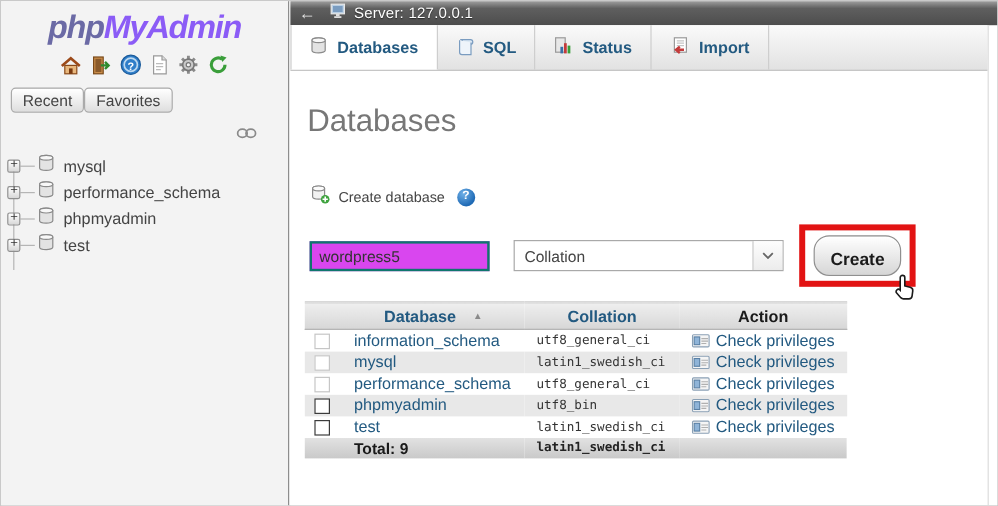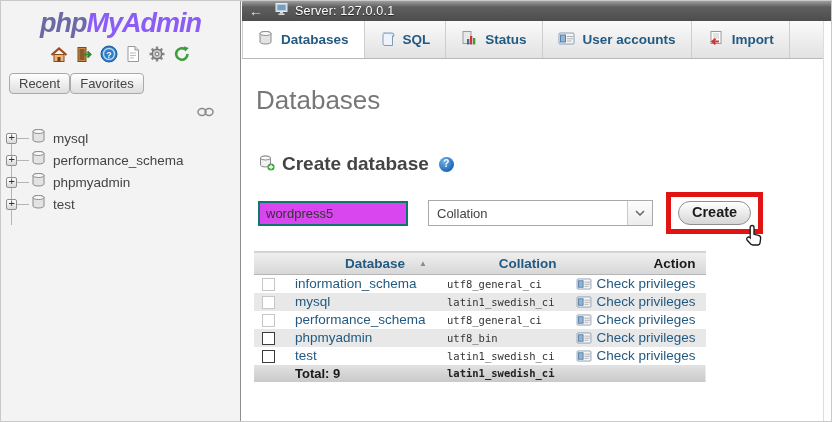--- a/index.html
+++ b/index.html
@@ -46,45 +46,45 @@
     display:flex; margin-right:8px; }
   .tab { display:flex; align-items:center; gap:8px; padding:0 15px; border-right:1px solid #cecece;
     font-size:13.5px; font-weight:bold; color:#235a81; }
   .tab.active { background:#fff; border-left:1px solid #cecece; }
   .tab svg { flex:none; }
 
   .content { padding-left:12px; }
   .page-title { font-size:26px; font-weight:normal; color:#777; margin:26px 0 0 2px; }
 
   .create-row { display:flex; align-items:center; gap:7px; margin:37px 0 0 4px; }
-  .create-label { font-size:19px; font-weight:bold; color:#444; }
+  .create-label { font-size:12px; font-weight:normal; color:#444; }
   .help-badge { width:15px; height:15px; border-radius:50%; margin-left:3px;
     background:radial-gradient(circle at 35% 30%, #6fb0e8, #1f6ab5 70%); position:relative; }
   .help-badge::before { content:"?"; position:absolute; left:4.5px; top:1px; color:#fff; font-size:10px; font-weight:bold; }
 
   .form-row { display:flex; align-items:center; margin:15px 0 0 4px; height:46px; }
   .db-input { width:150px; height:25px; border:2px solid #0f766e; padding:0 6px; font-size:13px;
     color:#333; font-family:"Liberation Sans", sans-serif; background:#d946ef; }
   .collation-select { margin-left:20px; width:225px; height:26px; border:1px solid #a9a9a9; background:#fff;
     display:flex; align-items:center; }
   .collation-text { flex:1; font-size:13px; color:#444; padding-left:8px; }
   .chevron-box { width:25px; height:100%; border-left:1px solid #c9c9c9;
     background:linear-gradient(#fdfdfd,#ececec); display:flex; align-items:center; justify-content:center; }
   .highlight-box { margin-left:13px; border:5px solid #e21313; padding:4px 7px; position:relative; background:transparent; }
   .create-btn { border:1px solid #8f8f8f; border-radius:13px; background:linear-gradient(#fff,#d6d6d6);
-    padding:2px 13px 4px; font-size:14.5px; font-weight:bold; color:#1a1a1a;
+    padding:12px 13px 4px; font-size:14.5px; font-weight:bold; color:#1a1a1a;
     font-family:"Liberation Sans", sans-serif; box-shadow:inset 0 1px 0 #fff; }
   .cursor-icon { position:absolute; right:-8px; bottom:-24px; z-index:5; }
 
   
   table { border-collapse:collapse; margin-top:15px; font-size:13.5px; }
   th, td { padding:0 10px; }
   thead tr { background:linear-gradient(#efefef,#d7d7d7); height:23px;
     border-top:1px solid #cfcfcf; border-bottom:1px solid #b5b5b5; }
-  th { text-align:right; font-weight:bold;margin-top:41px; }
+  th { text-align:center; font-weight:bold;margin-top:41px; }
   th.h-link { color:#235a81; }
   th.h-action { color:#1a1a1a; }
   .sort-icon { font-size:8px; color:#8a8a8a; margin-left:14px; vertical-align:2px; }
   tbody tr { height:18px; }
   tbody tr.alt { background:#e8e8e8; }
   td.cb-cell { width:28px; padding-left:8px; }
   .cbox { display:inline-block; width:13px; height:13px; background:#fff; vertical-align:middle; }
   .cb-off { border:1px solid #c6c6c6; }
   .cb-on { border:1px solid #3c3c3c; }
   td.db-cell { width:152px; color:#235a81; }
@@ -238,28 +238,20 @@
       <div class="tab">
         <span><svg width="16" height="16" viewBox="0 0 16 16">
               <rect x="2" y="1.5" width="8" height="12" fill="#e8e8e8" stroke="#9a9a9a"></rect>
               <rect x="6" y="9" width="2.3" height="5.5" fill="#3a6ea5"></rect>
               <rect x="9" y="6" width="2.3" height="8.5" fill="#c43a3a"></rect>
               <rect x="12" y="8" width="2.3" height="6.5" fill="#3a9e3a"></rect>
             </svg></span>
         <span>Status</span>
       </div>
       <div class="tab">
-        <span><svg width="17" height="13" viewBox="0 0 17 13">
-              <rect x="1" y="1" width="15" height="11" rx="1" fill="#f5f5f5" stroke="#8aa0b5"></rect>
-              <rect x="2.5" y="3" width="5" height="7" fill="#8fb4d8" stroke="#5a80a5"></rect>
-              <path d="M9 4.5h6 M9 6.8h6 M9 9h4.5" stroke="#b0b0b0"></path>
-            </svg></span>
-        <span>User accounts</span>
-      </div>
-      <div class="tab">
         <span><svg width="17" height="16" viewBox="0 0 17 16">
               <rect x="4" y="1.5" width="10" height="12" fill="#fff" stroke="#9a9a9a"></rect>
               <path d="M6 4h6 M6 6h6 M6 8h6" stroke="#c5c5c5"></path>
               <path d="M12 11.5 h-6 M8.5 8.8 l-3.2 2.7 3.2 2.7" fill="none" stroke="#c43a3a" stroke-width="2"></path>
             </svg></span>
         <span>Import</span>
       </div>
     </div>
 
     <div class="content">

